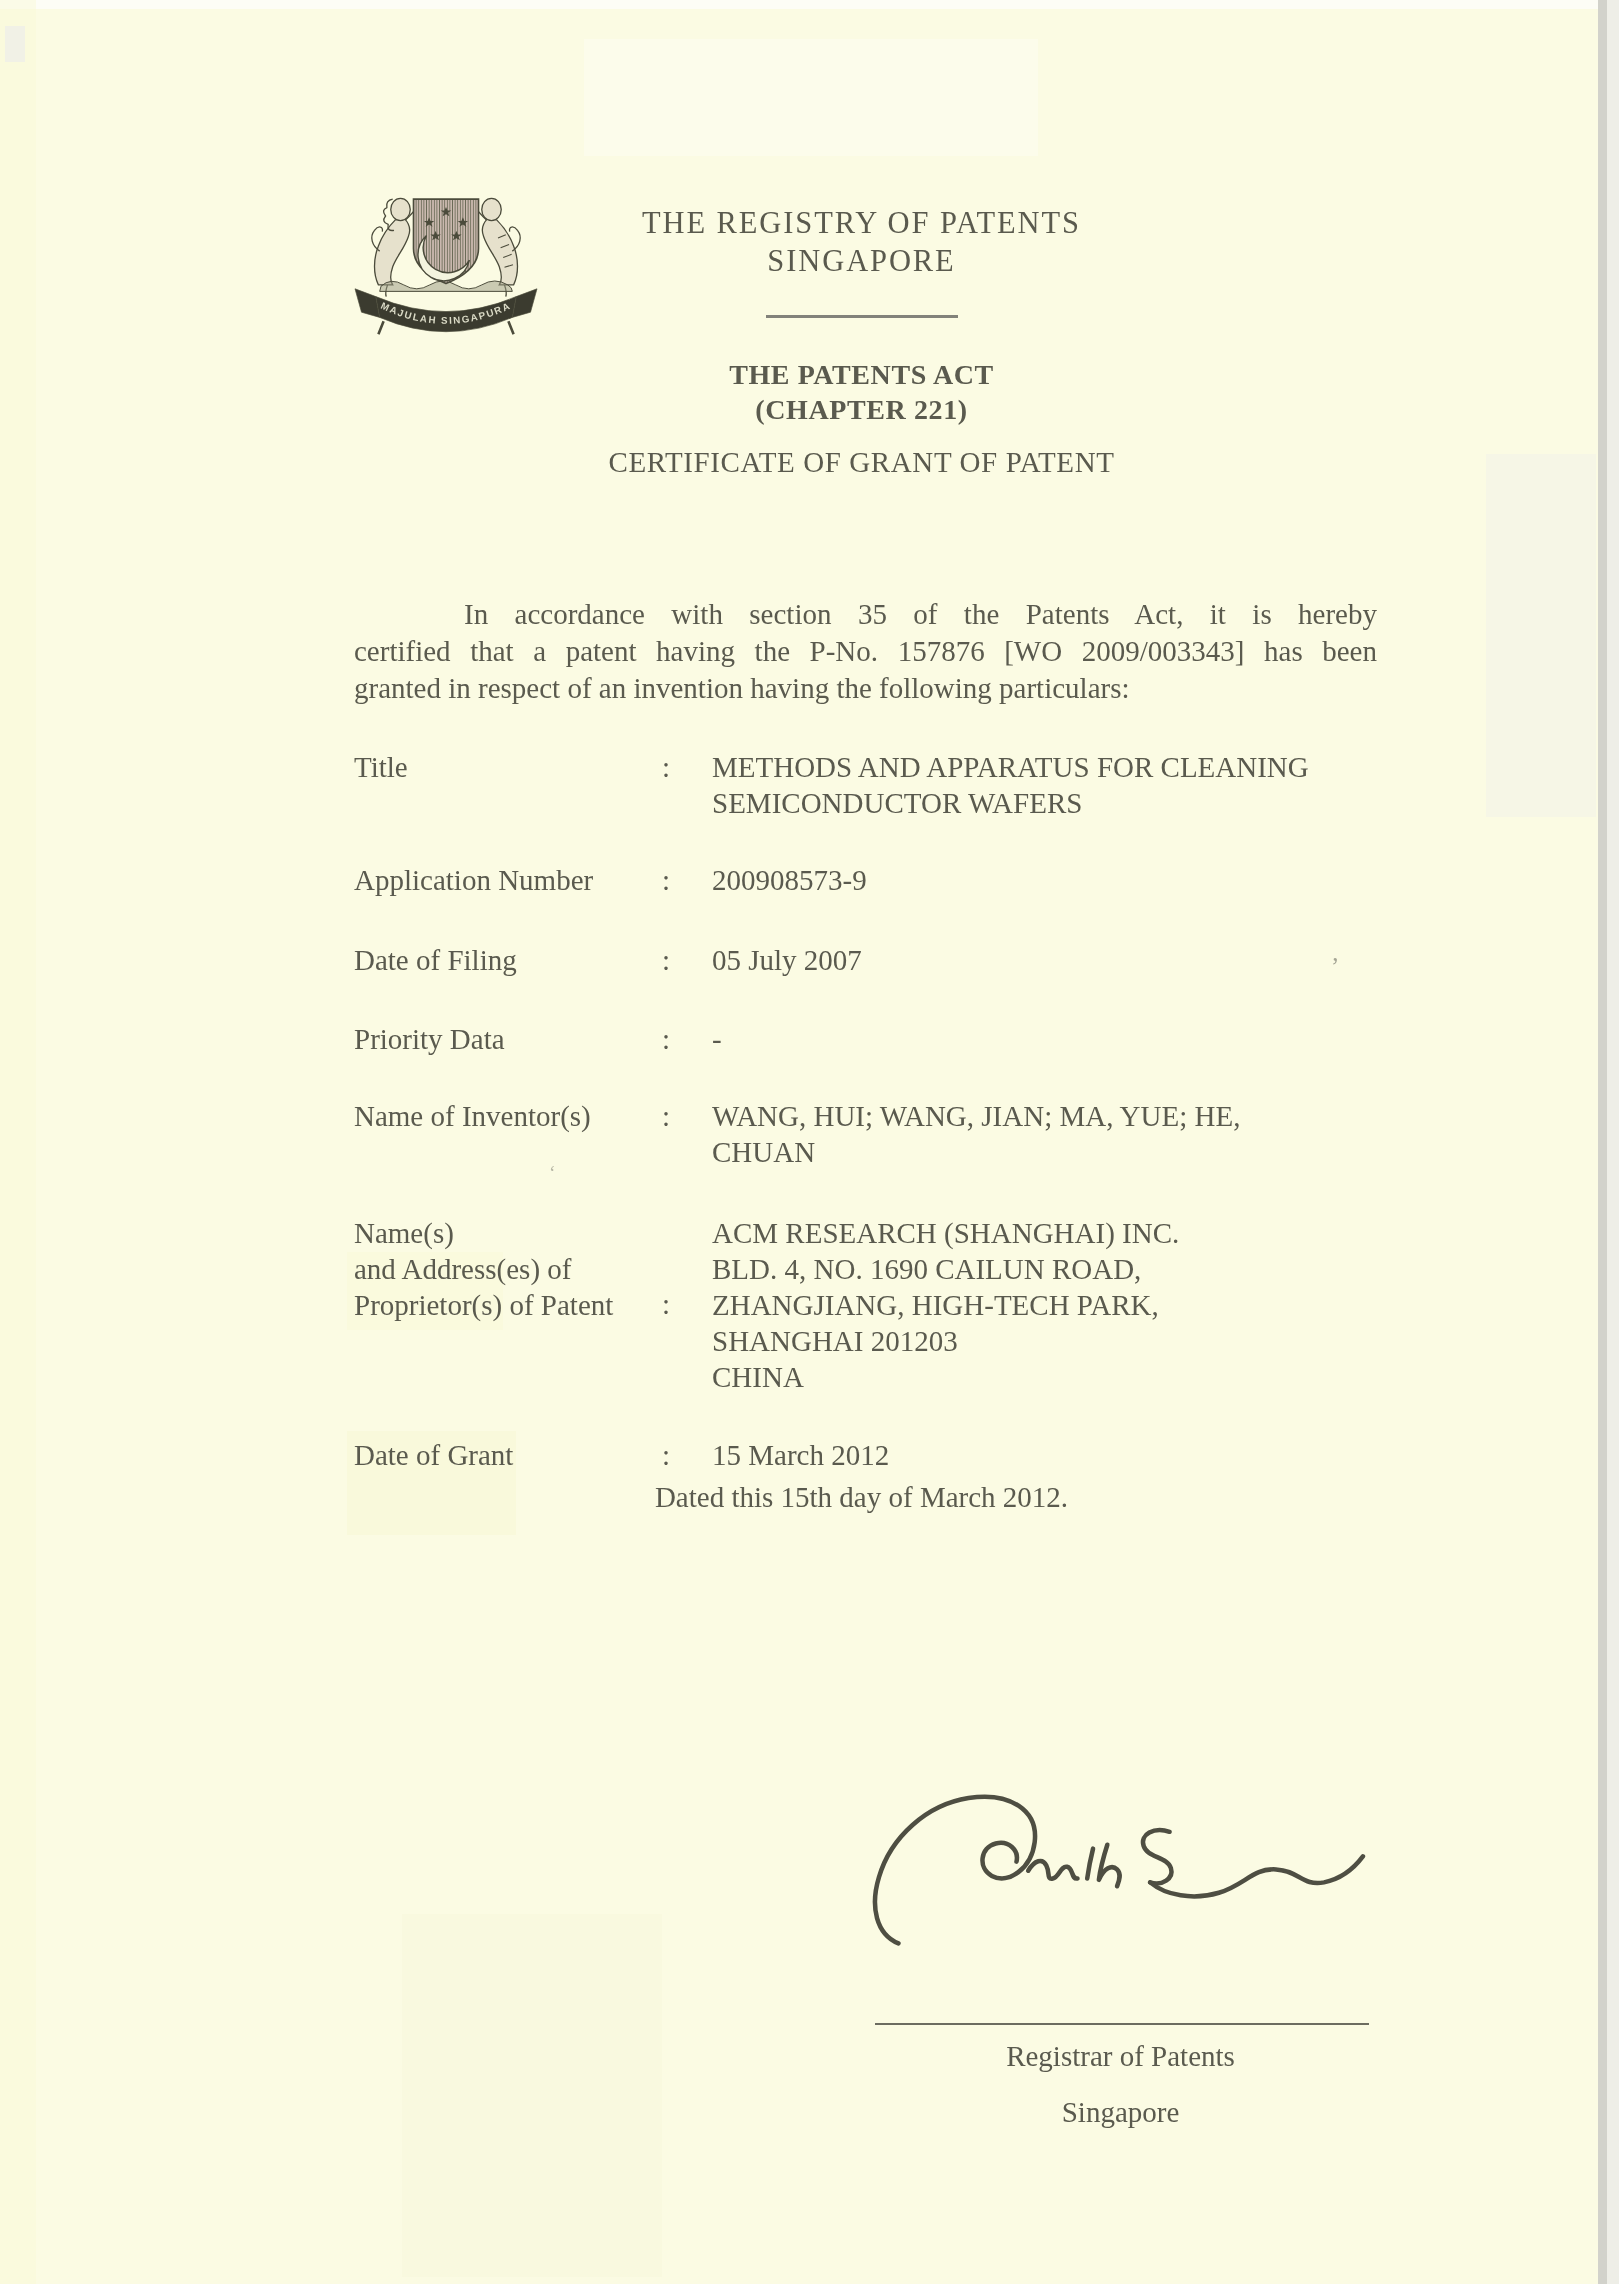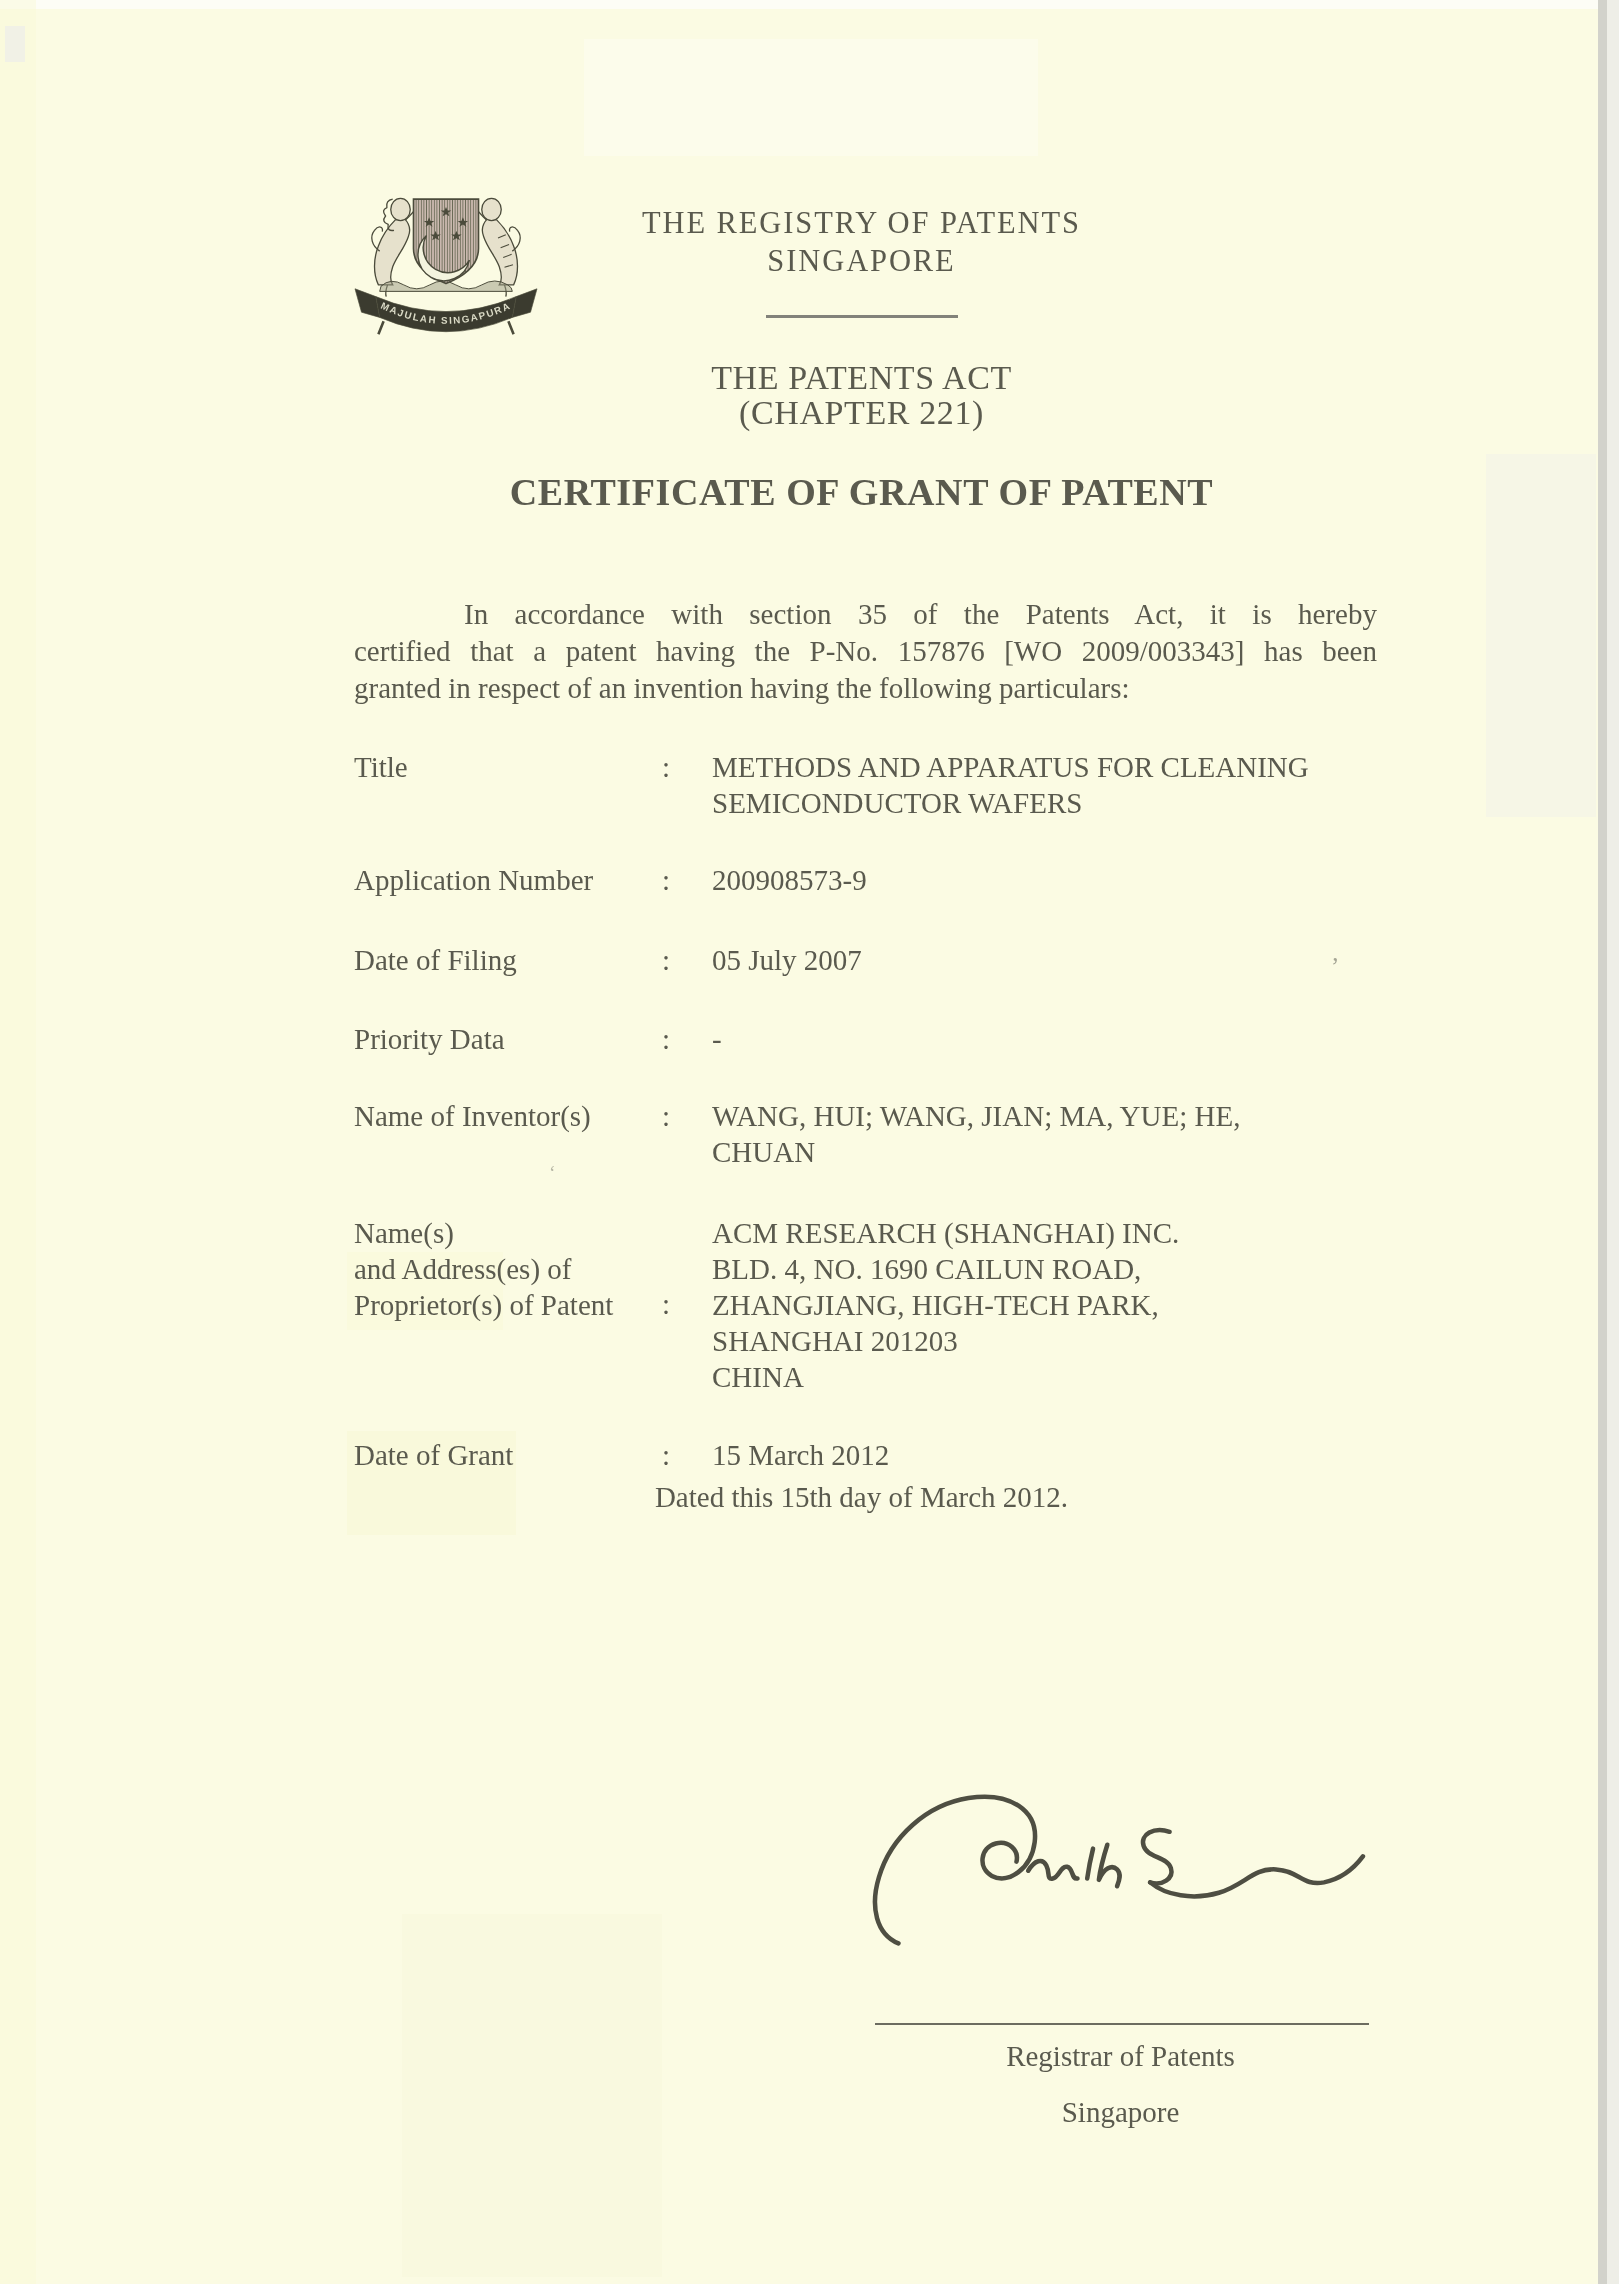--- a/index.html
+++ b/index.html
@@ -29,24 +29,24 @@
   .patch.p5{left:402px;top:1914px;width:260px;height:363px;background:#f7f7d6;opacity:.35;}
 
   .crest{position:absolute;left:342px;top:173px;width:208px;height:164px;}
   .crest svg{width:100%;height:100%;}
 
   .centerband{position:absolute;left:375px;width:973px;text-align:center;white-space:nowrap;}
   .org-line{font-weight:normal;font-size:30.5px;letter-spacing:1.9px;color:var(--heading-ink,#505044);line-height:1.2;}
   .org-line.l1{top:205px;}
   .org-line.l2{top:243px;}
   .header-rule{position:absolute;left:766px;top:315px;width:192px;height:2.6px;background:#82827a;}
-  .act-line{font-size:34px;letter-spacing:0.6px;line-height:1.2;}
+  .act-line{font-size:28px;letter-spacing:0.6px;line-height:1.2;font-weight:bold;}
   .act-line.l1{top:358px;}
   .act-line.l2{top:393px;}
-  .cert-title{top:470px;font-size:38px;font-weight:bold;letter-spacing:0.6px;color:var(--heading-ink,#505044);line-height:1.2;}
+  .cert-title{top:445px;font-size:29px;font-weight:normal;letter-spacing:0.6px;color:var(--heading-ink,#505044);line-height:1.2;}
 
   .intro{position:absolute;left:354px;top:596px;width:1023px;font-size:29px;line-height:37px;}
   .intro .jline{text-align:justify;text-align-last:justify;}
   .intro .l1{text-indent:110px;}
   .intro .l3{text-align:left;text-align-last:left;}
 
   .frow{position:absolute;left:354px;width:1038px;font-size:29px;line-height:36px;}
   .flabel{position:absolute;left:0;top:0;white-space:nowrap;}
   .fcolon{position:absolute;left:308px;top:0;}
   .fcolon.line3{top:71px;}

